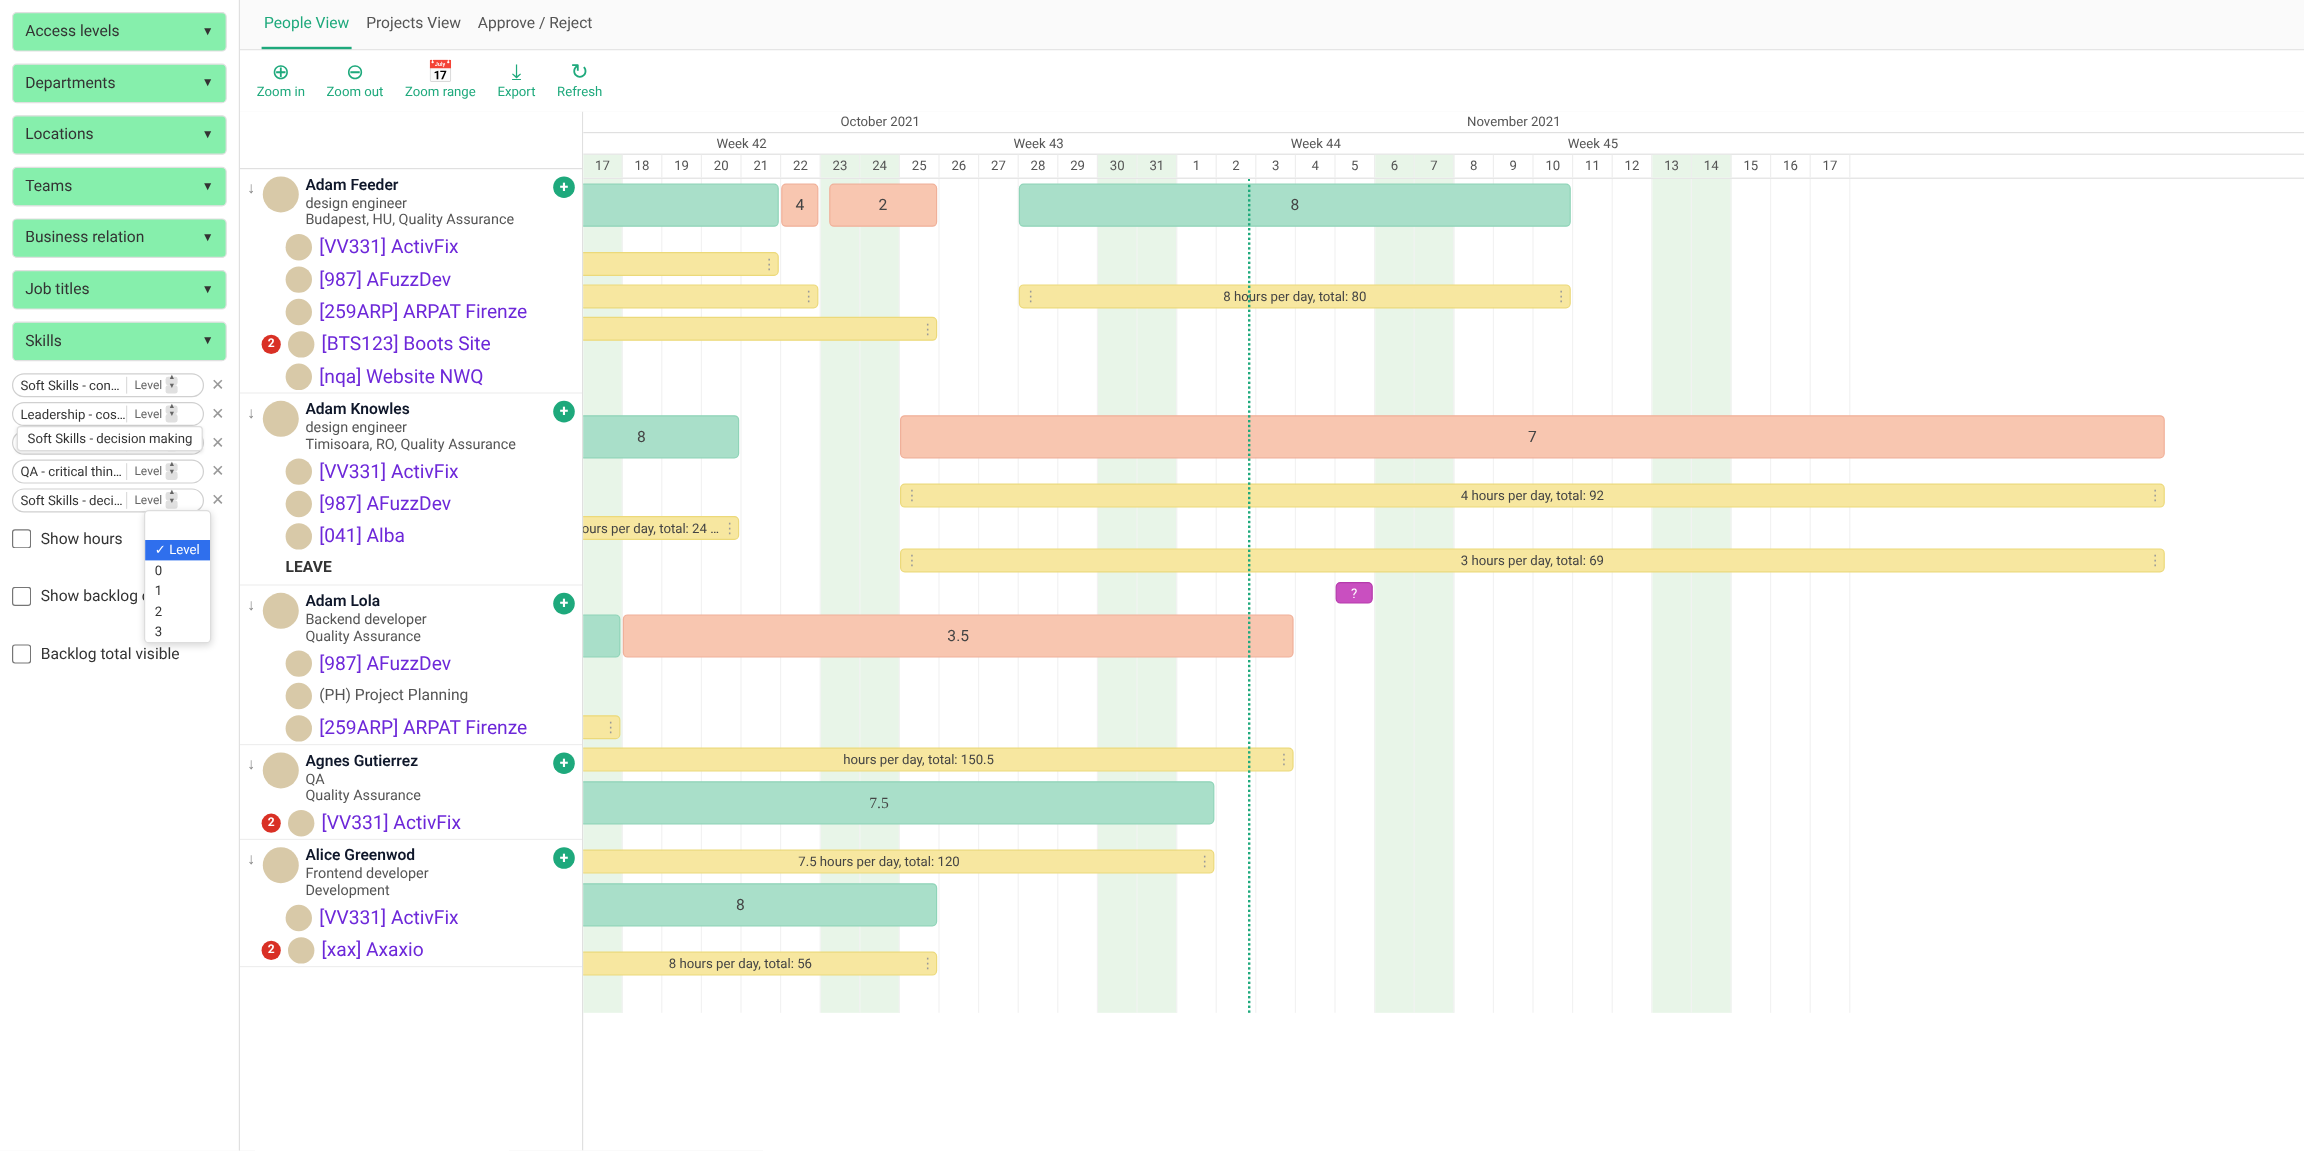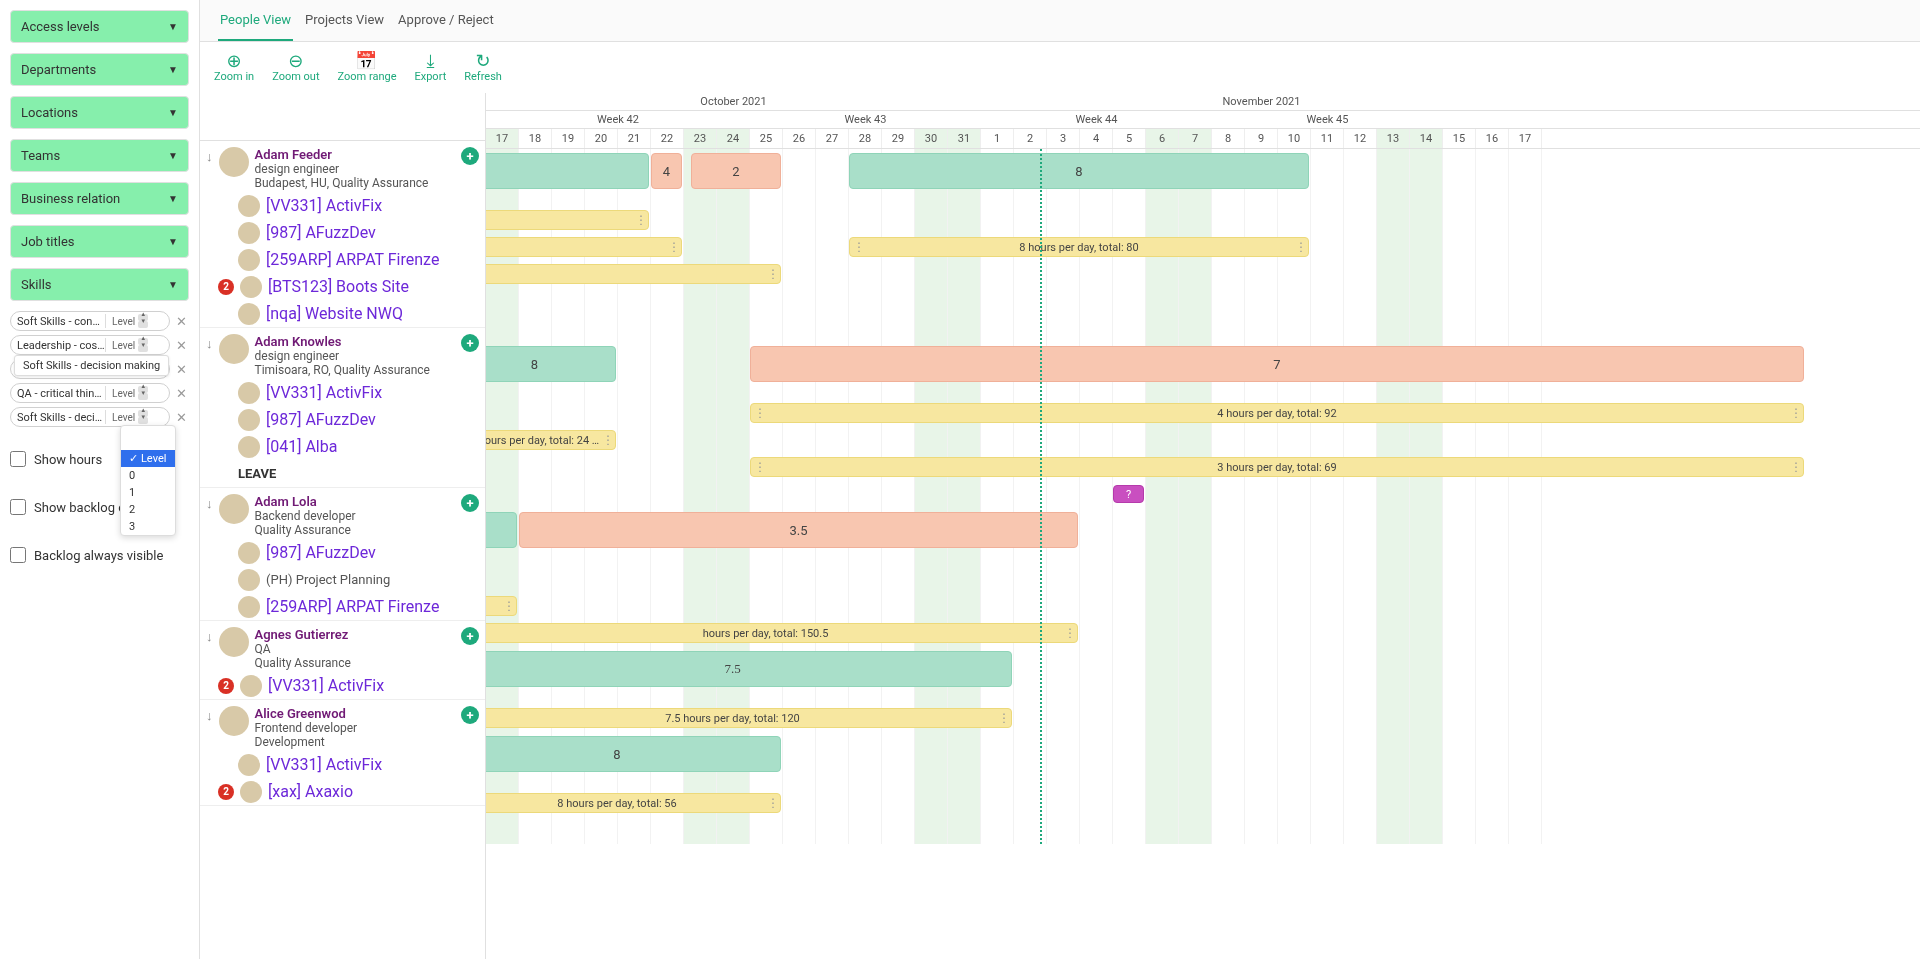--- a/index.html
+++ b/index.html
@@ -12,21 +12,21 @@
 .skill-pill { flex:1; display:flex; align-items:center; border:1px solid #d0d0d0; border-radius: 12px; padding: 2px 6px; font-size: 11px; background:#fff; }
 .skill-pill .label { flex:1; white-space:nowrap; overflow:hidden; text-overflow:ellipsis; max-width:88px; }
 .skill-pill .level-box { display:flex; align-items:center; gap:3px; border-left:1px solid #ddd; padding-left:6px; color:#666; font-size:10px; }
 .stepper { display:flex; flex-direction:column; gap:0; }
 .stepper div { width:10px; height:7px; background:#e0e0e0; border-radius:2px; line-height:0; font-size:7px; text-align:center; color:#666; }
 .remove-x { color:#999; cursor:pointer; padding:0 2px; }
 .tooltip { position:absolute; top:-4px; left:4px; background:#fff; border:1px solid #ddd; padding:3px 8px; border-radius:3px; font-size:11px; box-shadow:0 1px 3px rgba(0,0,0,.1); white-space:nowrap; }
 .level-dropdown { position:absolute; top:18px; left:110px; background:#fff; border:1px solid #ddd; border-radius:4px; box-shadow:0 2px 6px rgba(0,0,0,.15); font-size:11px; width:56px; z-index:20; }
 .level-dropdown .opt { padding:2px 8px; cursor:pointer; }
 .level-dropdown .opt.sel { background:#2f6fed; color:#fff;margin-top:24px; }
-.check-row { display:flex; align-items:center; gap:8px; margin-top:24px; }
+.check-row { display:flex; align-items:center; gap:8px; margin-top:14px; }
 .check-row input { width:16px; height:16px; }
 
 .main { flex:1; display:flex; flex-direction:column; background:#f5f5f5; overflow:hidden; }
 .tabs { display:flex; gap:10px; padding: 0 18px; background:#fafafa; border-bottom:1px solid #e0e0e0; }
 .tabs .tab { padding:12px 2px; color:#555; cursor:pointer; }
 .tabs .tab.active { color:#1ea97c; border-bottom:2px solid #1ea97c; }
 .toolbar { display:flex; align-items:center; justify-content:space-between; padding:10px 14px; background:#fff; }
 .toolbar-left { display:flex; gap:6px; }
 .btn { border:1px solid #1ea97c; color:#1ea97c; background:#fff; border-radius:5px; padding:6px 10px; cursor:pointer; font-size:13px; }
 .btn .caret { font-size:9px; margin-left:4px; }
@@ -36,21 +36,21 @@
 
 .workspace { flex:1; display:flex; background:#fff; overflow:hidden; position:relative; }
 .people-col { width:286px; border-right:1px solid #e0e0e0; overflow-y:auto; }
 .people-col-inner { }
 .person-block { border-bottom:1px solid #eee; }
 .person-head { display:flex; align-items:flex-start; gap:6px; padding:6px 6px 2px 6px; position:relative; }
 .expand-ar { color:#888; cursor:pointer; padding-top:2px; }
 .avatar { width:30px; height:30px; border-radius:50%; background:#d8c9a8; flex-shrink:0; background-size:cover; }
 .avatar.sm { width:22px; height:22px; }
 .person-info { flex:1; }
-.person-name { color:#701a75; font-weight:600; }
+.person-name { color:#0f172a; font-weight:600; }
 .person-sub { color:#555; font-size:12px; }
 .plus-btn { width:18px; height:18px; border-radius:50%; background:#1ea97c; color:#fff; display:flex; align-items:center; justify-content:center; font-size:13px; font-weight:bold; cursor:pointer; position:absolute; right:6px; top:6px; }
 .proj-row { display:flex; align-items:center; gap:6px; padding:3px 6px 3px 38px; height:27px; }
 .proj-row .badge { width:16px; height:16px; border-radius:50%; background:#d93025; color:#fff; font-size:10px; display:flex; align-items:center; justify-content:center; font-weight:bold; margin-left:-20px; }
 .proj-link { color:#6d28d9; font-size:16px; cursor:pointer; }
 .leave-row { padding:4px 6px 4px 38px; font-weight:bold; height:27px; display:flex; align-items:center; }
 
 .timeline-wrap { flex:1; overflow:hidden; position:relative; }
 .timeline-header { position:sticky; top:0; background:#fff; z-index:10; }
 .month-row, .week-row, .day-row { display:flex; border-bottom:1px solid #e0e0e0; font-size:11px; color:#555; }
@@ -189,21 +189,21 @@
     <div class="check-row">
       <input type="checkbox" style="">
       <span>Show hours</span>
     </div>
     <div class="check-row" style="margin-top:32px;">
       <input type="checkbox" style="">
       <span>Show backlog only</span>
     </div>
     <div class="check-row" style="margin-top:32px;">
       <input type="checkbox" style="">
-      <span>Backlog always visible</span>
+      <span>Backlog total visible</span>
     </div>
   </aside>
 
   <main class="main">
     <div class="tabs" id="tabs">
         <div class="tab active">People View</div>
         <div class="tab">Projects View</div>
         <div class="tab">Approve / Reject</div>
       </div>
     <div class="toolbar">

